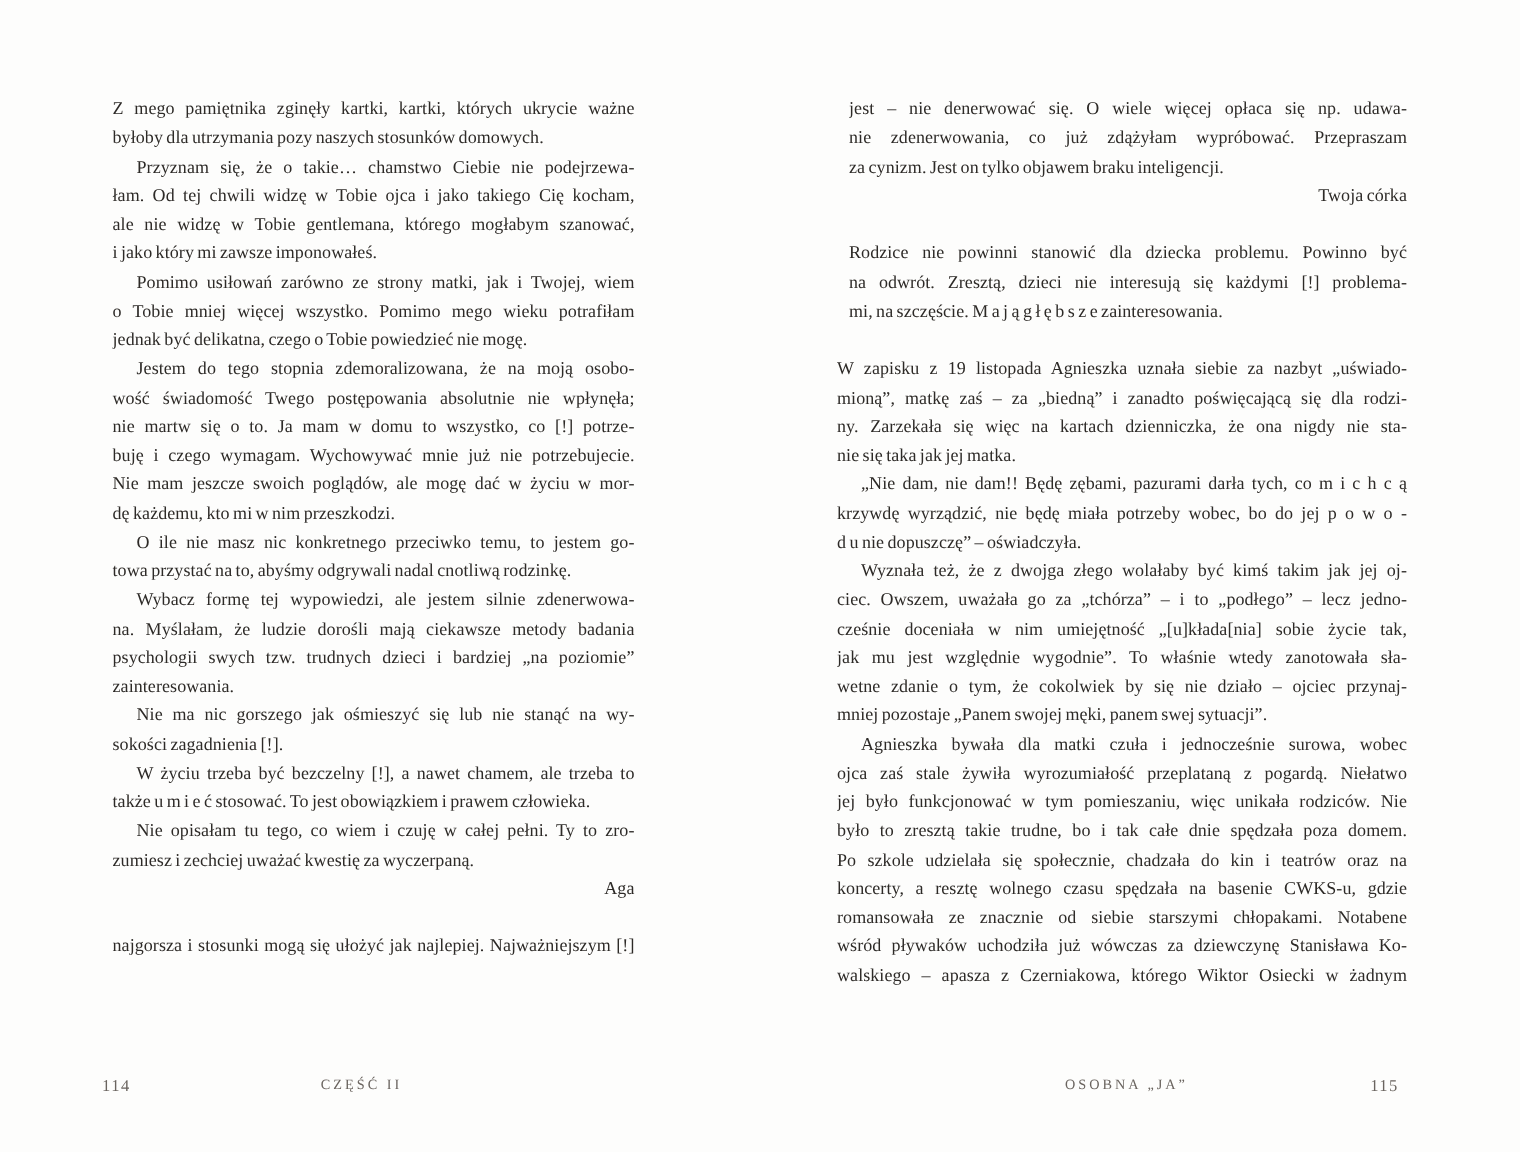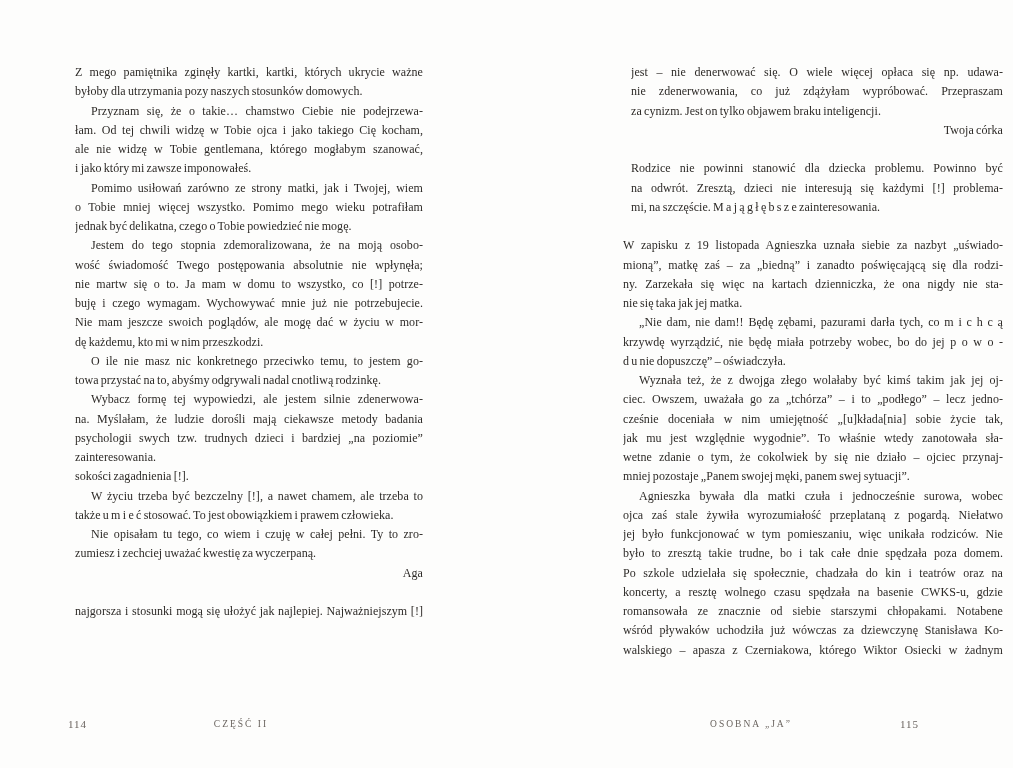--- a/index.html
+++ b/index.html
@@ -17,21 +17,21 @@
   }
   .text-column {
     position: absolute;
     top: 63px;
   }
   .column-left {
     left: 75px;
     width: 348px;
   }
   .column-right {
-    left: 623px;
+    left: 558px;
     width: 380px;
   }
   .block { margin: 0; padding: 0; }
   .block.quote { padding-left: 8px; }
   .line {
     height: 19.25px;
     line-height: 19.25px;
     font-size: 12px;
     text-align: justify;
     text-align-last: justify;
@@ -57,21 +57,21 @@
     font-size: 9.5px;
     text-align: center;
   }
   .folio {
     font-size: 11px;
     letter-spacing: 1px;
   }
   #running-head-left  { left: 161px; width: 160px; }
   #running-head-right { left: 671px; width: 160px; }
   #folio-left  { left: 68px; }
-  #folio-right { left: 900px; width: 46px; text-align: left; }
+  #folio-right { left: 900px; width: 46px; text-align: center; }
 </style>
 </head>
 <body style="background: rgb(253, 253, 252); color: rgb(45, 42, 39);">
 
 <div id="page-left-text" class="text-column column-left">
     <div class="block para">
       <div class="line">Z mego pamiętnika zginęły kartki, kartki, których ukrycie ważne</div>
       <div class="line last">byłoby dla utrzymania pozy naszych stosunków domowych.</div>
     </div>
     <div class="block para">
@@ -97,20 +97,21 @@
       <div class="line ind">O ile nie masz nic konkretnego przeciwko temu, to jestem go-</div>
       <div class="line last">towa przystać na to, abyśmy odgrywali nadal cnotliwą rodzinkę.</div>
     </div>
     <div class="block para">
       <div class="line ind">Wybacz formę tej wypowiedzi, ale jestem silnie zdenerwowa-</div>
       <div class="line">na. Myślałam, że ludzie dorośli mają ciekawsze metody badania</div>
       <div class="line">psychologii swych tzw. trudnych dzieci i bardziej „na poziomie”</div>
       <div class="line last">zainteresowania.</div>
     </div>
     <div class="block para">
+      <div class="line ind">Nie ma nic gorszego jak ośmieszyć się lub nie stanąć na wy-</div>
       <div class="line last">sokości zagadnienia [!].</div>
     </div>
     <div class="block para">
       <div class="line ind">W życiu trzeba być bezczelny [!], a nawet chamem, ale trzeba to</div>
       <div class="line last">także u m i e ć  stosować. To jest obowiązkiem i prawem człowieka.</div>
     </div>
     <div class="block para">
       <div class="line ind">Nie opisałam tu tego, co wiem i czuję w całej pełni. Ty to zro-</div>
       <div class="line last">zumiesz i zechciej uważać kwestię za wyczerpaną.</div>
     </div>

